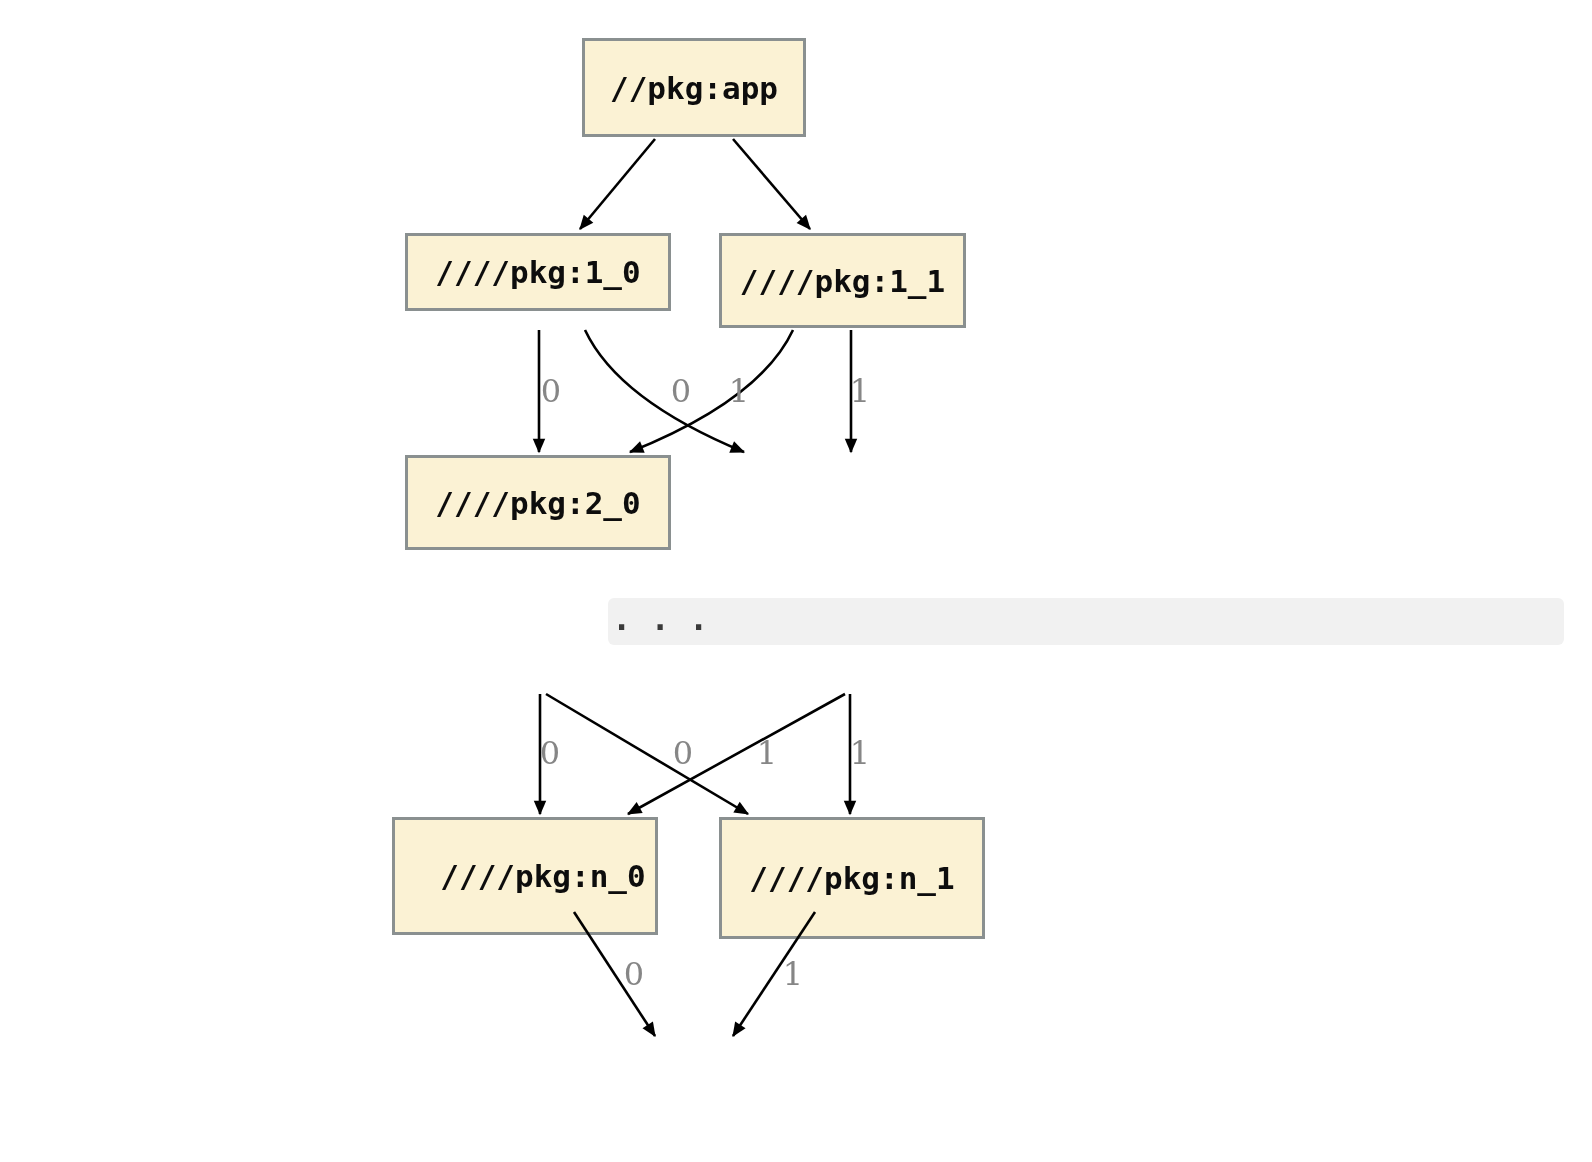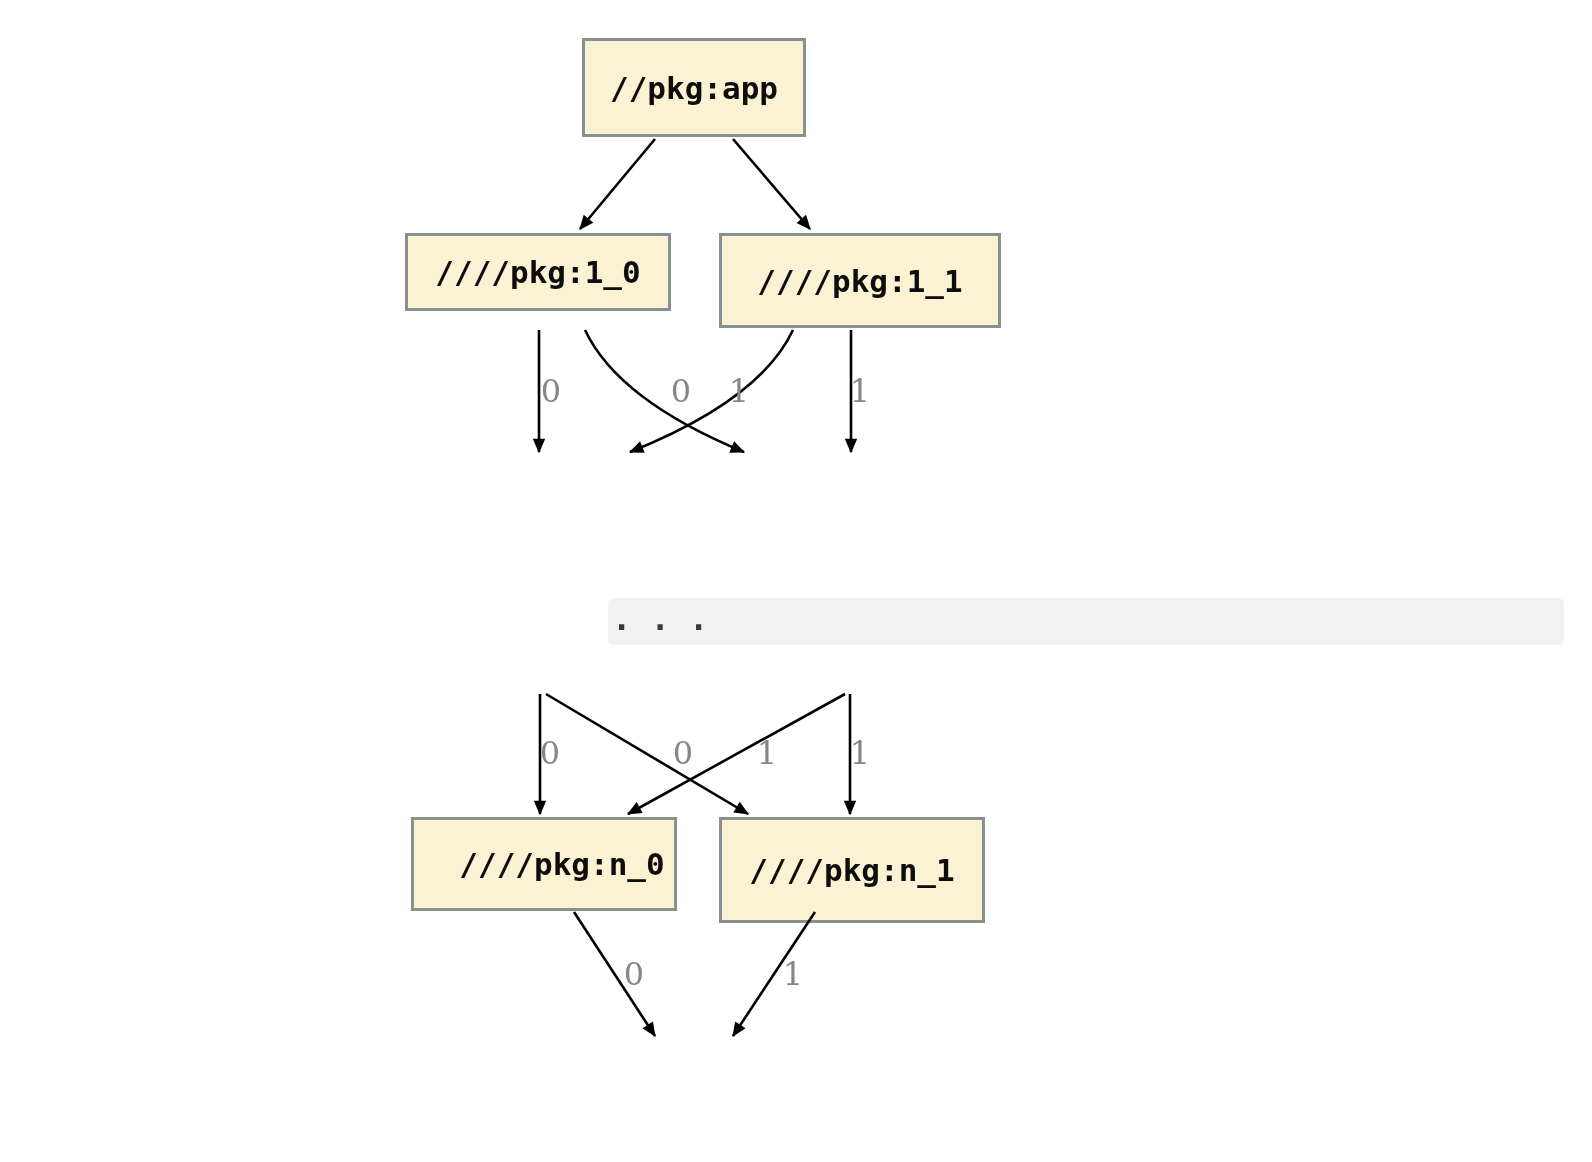--- a/index.html
+++ b/index.html
@@ -66,25 +66,25 @@
     font-weight: bold;
     font-size: 32px;
     line-height: 38px;
     color: #3a3a3a;
     z-index: 2;
     letter-spacing: 0px;
   }
   
   #node-app { left: 582px; top: 38px;  width: 224px; height: 99px; }
   #node-1_0 { left: 405px; top: 233px; width: 266px; height: 78px; }
-  #node-1_1 { left: 719px; top: 233px; width: 282px; height: 95px; }
+  #node-1_1 { left: 719px; top: 233px; width: 247px; height: 95px; }
   #node-2_0 { left: 405px; top: 455px; width: 266px; height: 95px; }
   #node-2_1 { left: 719px; top: 455px; width: 266px; height: 95px; }
-  #node-n_0 { left: 411px; top: 817px; width: 266px; height: 94px; padding-left: 36px; }
-  #node-n_1 { left: 719px; top: 817px; width: 266px; height: 106px; }
+  #node-n_0 { left: 392px; top: 817px; width: 266px; height: 118px; padding-left: 36px; }
+  #node-n_1 { left: 719px; top: 817px; width: 266px; height: 122px; }
   #node-dep { left: 582px; top: 1039px; width: 224px; height: 94px; }
   
   #elabel-0 { left: 551px; top: 391px; }
   #elabel-1 { left: 681px; top: 391px; }
   #elabel-2 { left: 739px; top: 391px; }
   #elabel-3 { left: 860px; top: 391px; }
   #elabel-4 { left: 550px; top: 753px; }
   #elabel-5 { left: 683px; top: 753px; }
   #elabel-6 { left: 767px; top: 753px; }
   #elabel-7 { left: 860px; top: 753px; }
@@ -100,20 +100,21 @@
 <body>
 
 <div id="canvas">
 
   <div class="ellipsis-band"></div>
   <div class="ellipsis-text">. . .</div>
 
   <div class="node" id="node-app">//pkg:app</div>
   <div class="node" id="node-1_0">////pkg:1_0</div>
   <div class="node" id="node-1_1">////pkg:1_1</div>
+  <div class="node" id="node-2_0">////pkg:2_0</div>
   <div class="node" id="node-n_0">////pkg:n_0</div>
   <div class="node" id="node-n_1">////pkg:n_1</div>
 
   <svg id="edges" viewBox="0 0 1592 1162" xmlns="http://www.w3.org/2000/svg">
     <defs>
       <marker id="arrow" viewBox="0 0 10 10" refX="9.2" refY="5" markerWidth="20" markerHeight="14.5" orient="auto" markerUnits="userSpaceOnUse">
         <path d="M0,0.7 L10,5 L0,9.3 z" fill="#000000"></path>
       </marker>
     </defs>
     <path class="edge" d="M655,139 L580,229" marker-end="url(#arrow)"></path>

